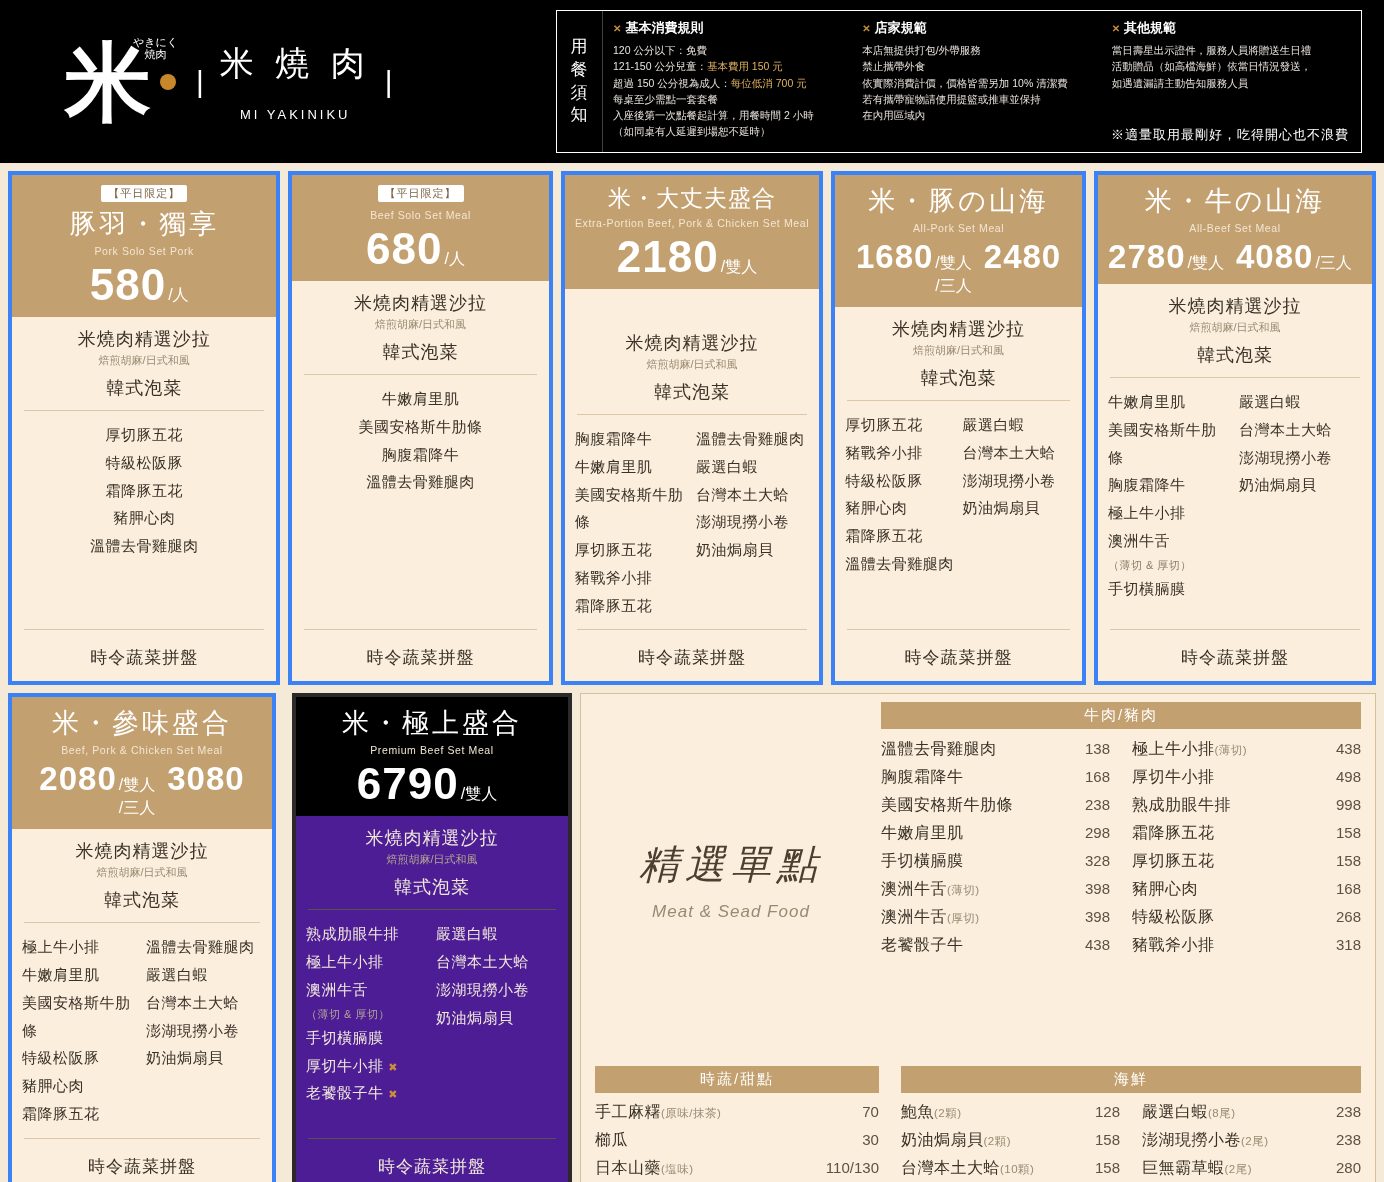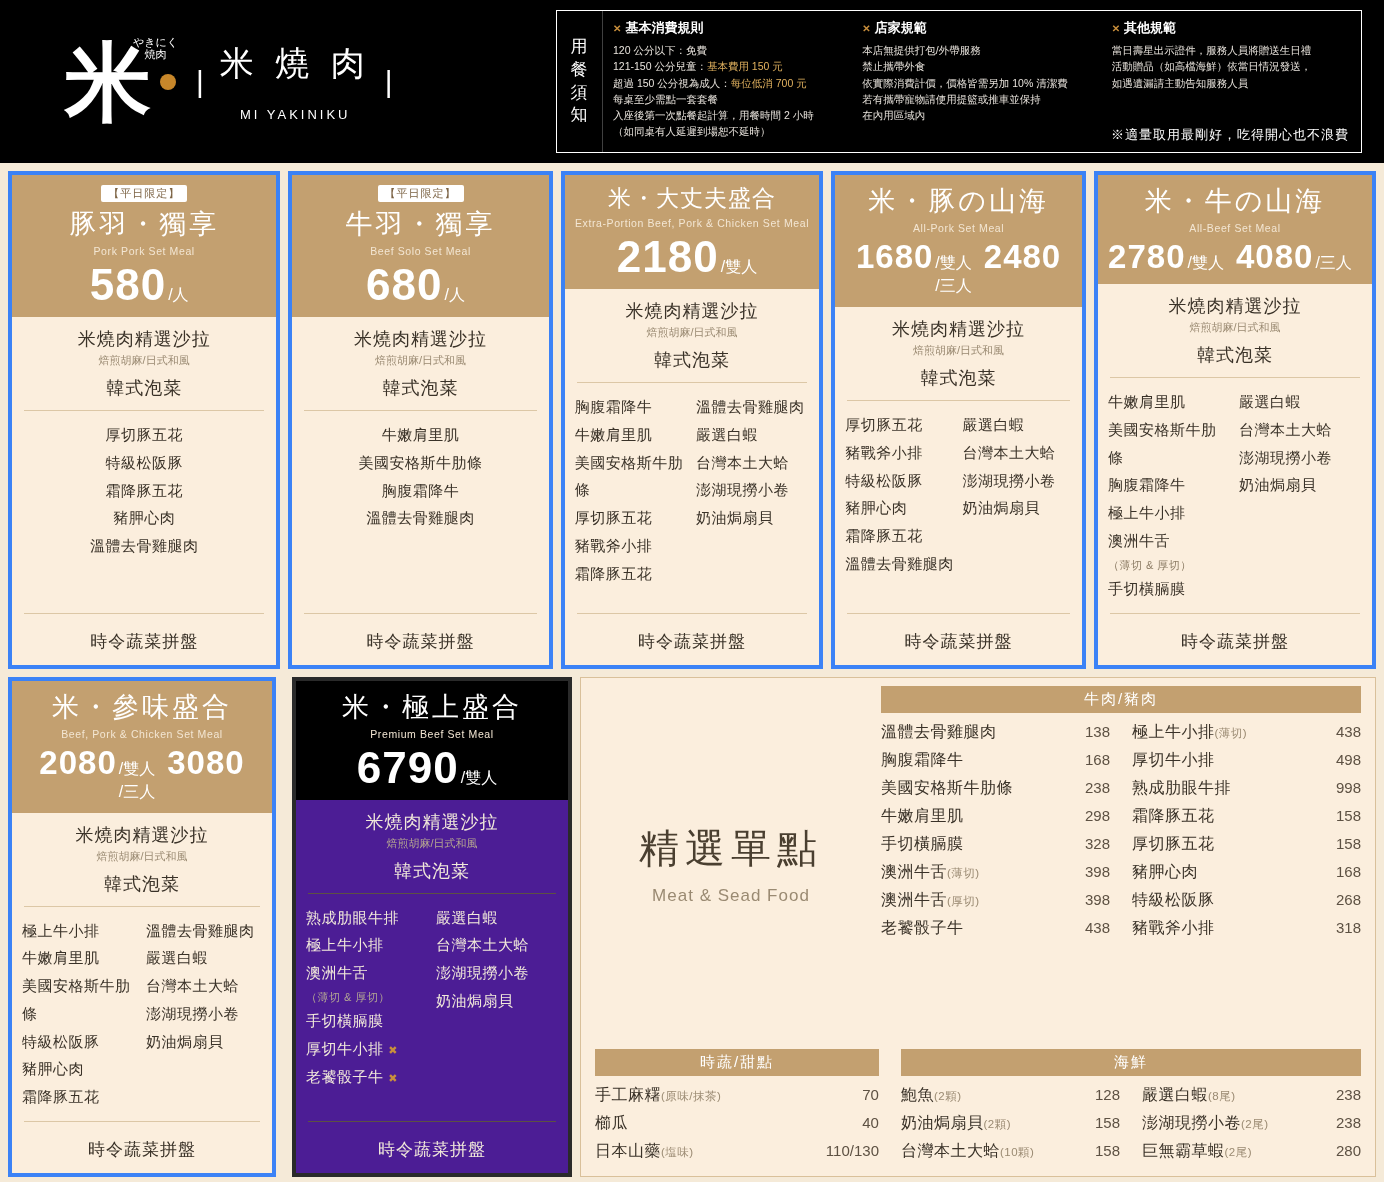--- a/index.html
+++ b/index.html
@@ -99,21 +99,21 @@
   
   .card.dark { background: #4c1d95; border-color: #2a2a2a; color: #f1e8da; margin-left: 8px; }
   .card.dark .card-head { background: #000; }
   .card.dark .hr { border-top-color: #5d5143; }
   .card.dark .salad .sub { color: #b6a890; }
   .card.dark .items .note { color: #b3a694; }
   .mark { color: #c98f3c; font-size: 11px; }
   
   .alacarte { background: #fbeedd; border: 1px solid #d9c09a; flex: 1; display: flex; flex-direction: column; }
   .ala-top { display: flex; flex: 1; }
-  .ala-left { width: 300px; display: flex; flex-direction: column; align-items: center; justify-content: center; }
+  .ala-left { width: 300px; display: flex; flex-direction: column; align-items: center; justify-content: center; font-style: italic; }
   .ala-left .cn { font-size: 40px; letter-spacing: 6px; color: #4a3f30;}
   .ala-left .en { font-size: 17px; letter-spacing: 1px; color: #9a8a72; margin-top: 10px;}
   .ala-right { flex: 1; padding: 8px 14px 0 0; }
   .sect-head {
     background: #c3a070; color: #fff; text-align: center; font-size: 15px;
     padding: 4px 0; letter-spacing: 2px; margin-bottom: 6px;
   }
   .two-col { display: flex; gap: 22px; }
   .two-col .col { flex: 1; }
   .mrow { display: flex; align-items: baseline; font-size: 16px; padding: 3.5px 0; }
@@ -177,21 +177,21 @@
     <div class="notice-foot">※適量取用最剛好，吃得開心也不浪費</div>
   </div>
 </div>
 
 <div class="board">
   <div class="row" id="row-1">
       <div class="card" style="width: 278px;">
         <div class="card-head">
           <div><span class="tag">【平日限定】</span></div>
           <div class="ch-title">豚羽・獨享</div>
-          <div class="en-title">Pork Pork Set Meal</div>
+          <div class="en-title">Pork Solo Set Pork</div>
           <div class="price-line">
             <span class="price">580</span>
             <span class="unit">/人</span>
           </div>
         </div>
         <div class="card-body">
           <div class="salad">
             <div class="main">米燒肉精選沙拉</div>
             <div class="sub">焙煎胡麻/日式和風</div>
           </div>
@@ -205,21 +205,20 @@
             <div>溫體去骨雞腿肉</div>
           </div>
           <div class="spacer"></div>
           <div class="hr"></div>
           <div class="veg">時令蔬菜拼盤</div>
         </div>
       </div>
       <div class="card" style="width: 270px;">
         <div class="card-head">
           <div><span class="tag">【平日限定】</span></div>
-          <div class="ch-title">牛羽・獨享</div>
           <div class="en-title">Beef Solo Set Meal</div>
           <div class="price-line">
             <span class="price">680</span>
             <span class="unit">/人</span>
           </div>
         </div>
         <div class="card-body">
           <div class="salad">
             <div class="main">米燒肉精選沙拉</div>
             <div class="sub">焙煎胡麻/日式和風</div>
@@ -230,21 +229,21 @@
             <div>牛嫩肩里肌</div>
             <div>美國安格斯牛肋條</div>
             <div>胸腹霜降牛</div>
             <div>溫體去骨雞腿肉</div>
           </div>
           <div class="spacer"></div>
           <div class="hr"></div>
           <div class="veg">時令蔬菜拼盤</div>
         </div>
       </div>
-      <div class="card" style="width: 268px;">
+      <div class="card" style="width: 268px; gap: 32px;">
         <div class="card-head">
           <div class="ch-title sm">米・大丈夫盛合</div>
           <div class="en-title">Extra-Portion Beef, Pork &amp; Chicken Set Meal</div>
           <div class="price-line">
             <span class="price">2180</span>
             <span class="unit">/雙人</span>
           </div>
         </div>
         <div class="card-body">
           <div class="salad">
@@ -520,21 +519,21 @@
       <div class="ala-bottom">
         <div class="block">
           <div class="sect-head">時蔬/甜點</div>
           <div id="veg-col">
               <div class="mrow">
                 <span class="nm">手工麻糬<span class="q">(原味/抹茶)</span></span>
                 <span class="pz">70</span>
               </div>
               <div class="mrow">
                 <span class="nm">櫛瓜</span>
-                <span class="pz">40</span>
+                <span class="pz">30</span>
               </div>
               <div class="mrow">
                 <span class="nm">日本山藥<span class="q">(塩味)</span></span>
                 <span class="pz">110/130</span>
               </div>
             </div>
         </div>
         <div class="block wide">
           <div class="sect-head">海鮮</div>
           <div class="two-col">

